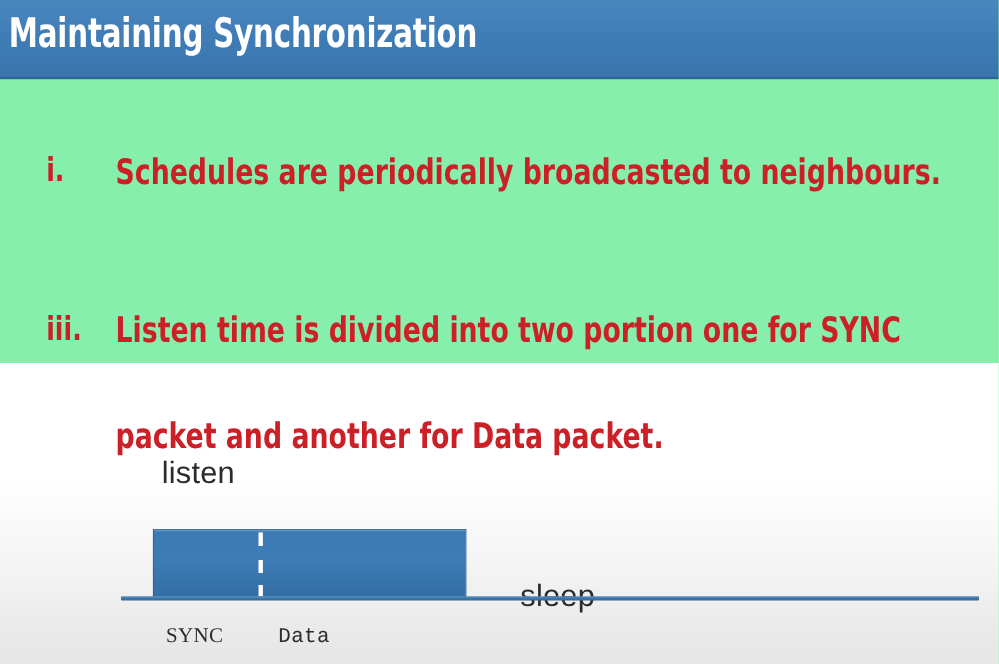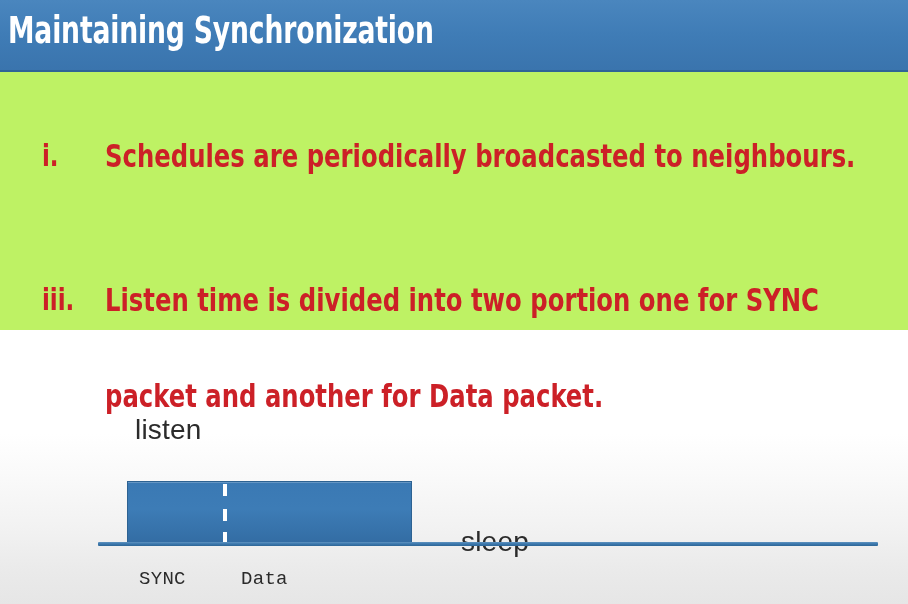--- a/index.html
+++ b/index.html
@@ -11,21 +11,21 @@
     height: 604px;
     overflow: hidden;
     background: #ffffff;
     font-family: "Liberation Sans", sans-serif;
     -webkit-font-smoothing: antialiased;
   }
   #slide {
     position: relative;
     width: 908px;
     height: 604px;
-    background: #bef264;
+    background: #86efac;
     overflow: hidden;
   }
 
   
   .lower-gradient {
     position: absolute;
     left: 0;
     top: 330px;
     width: 908px;
     height: 274px;
@@ -104,21 +104,21 @@
     white-space: nowrap;
   }
   .r1 { top: 0px;   height: 48px; }
   .r2 { top: 48px;  height: 48px; }
   .r3 { top: 96px;  height: 48px; }
   .r4 { top: 144px; height: 48px; }
 
   
   .diagram {
     position: absolute;
-    left: 0;
+    left: 12px;
     top: 0;
     width: 816px;
     height: 604px;
     text-align: right;
   }
   .label-listen {
     position: absolute;
     left: 135px;
     top: 414px;
     font-family: "Liberation Sans", sans-serif;
@@ -166,21 +166,21 @@
     top: 542px;
     width: 780px;
     height: 4px;
     background: linear-gradient(to bottom, #5f93bf 0%, #3c79ae 45%, #2e6696 100%);
     border-radius: 1px;
   }
   .label-sync {
     position: absolute;
     left: 139px;
     top: 568px;
-    font-family: Liberation Mono, monospace;
+    font-family: Liberation Serif, serif;
     font-size: 19px;
     color: #2b2b2b;
     letter-spacing: 0.3px;
   }
   .label-data {
     position: absolute;
     left: 241px;
     top: 568px;
     font-family: Liberation Mono, monospace;
     font-size: 19px;

